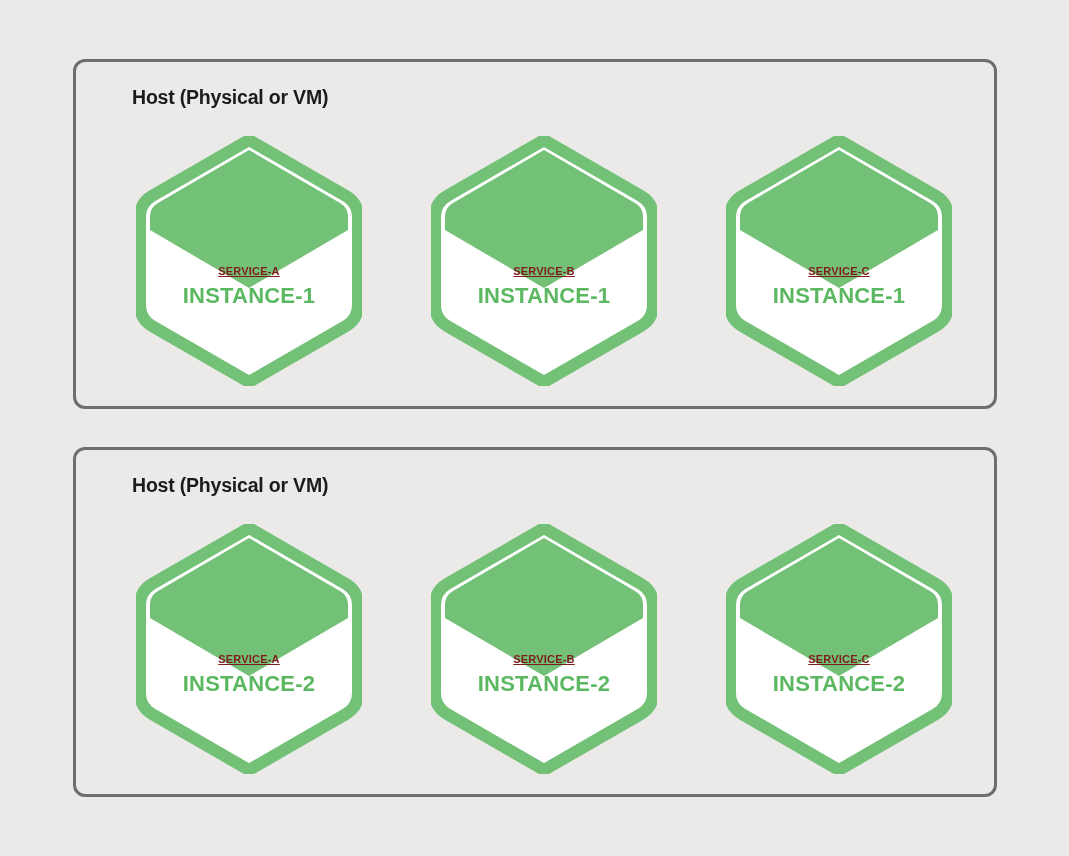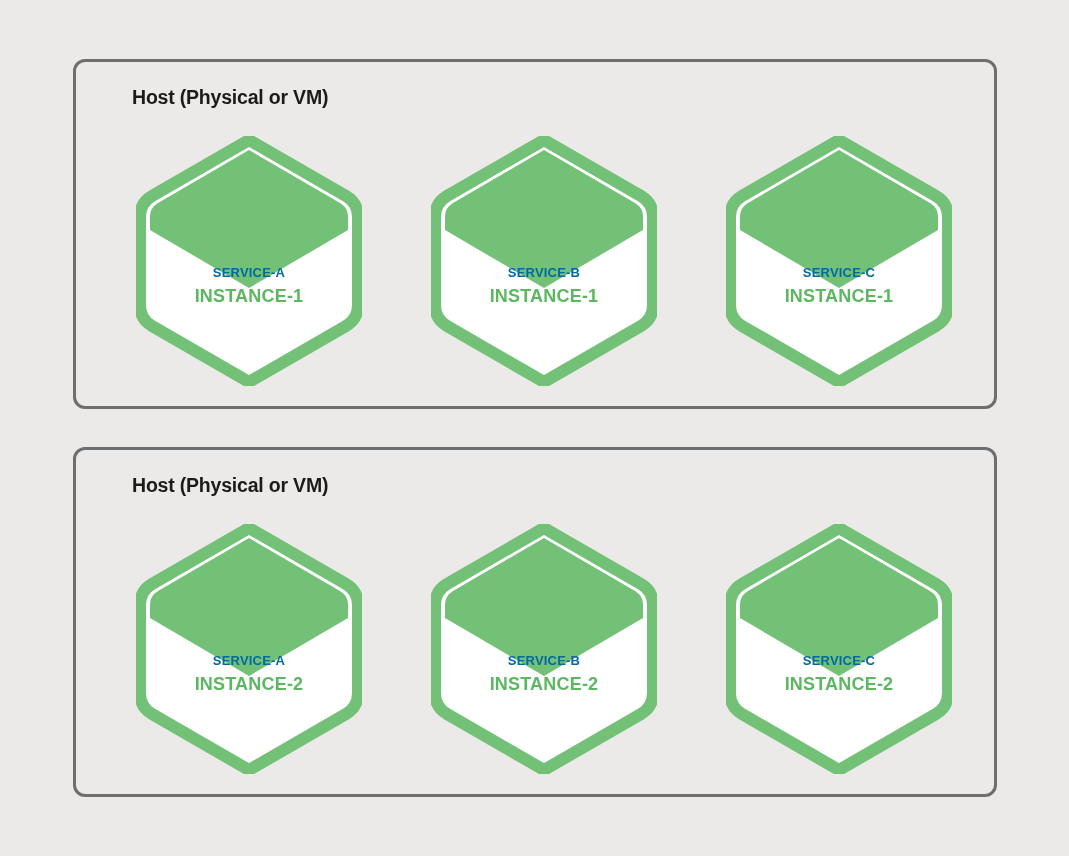--- a/index.html
+++ b/index.html
@@ -81,29 +81,30 @@
     position: absolute;
     left: 0;
     right: 0;
     top: 130px;
     text-align: center;
     line-height: 1.0;
     pointer-events: none;
   }
   .hex-service {
     display: block;
-    font-size: 13px;
+    font-size: 11px;
     font-weight: bold;
-    color: #0369a1;
+    color: #7f1d1d;
     letter-spacing: 0.2px;
+    text-decoration: underline;
   }
   .hex-instance {
     display: block;
     margin-top: 8px;
-    font-size: 18px;
+    font-size: 22px;
     font-weight: bold;
     color: #5cb860;
     letter-spacing: 0.2px;
   }
 </style>
 </head>
 <body>
 
 <div class="diagram">
 

